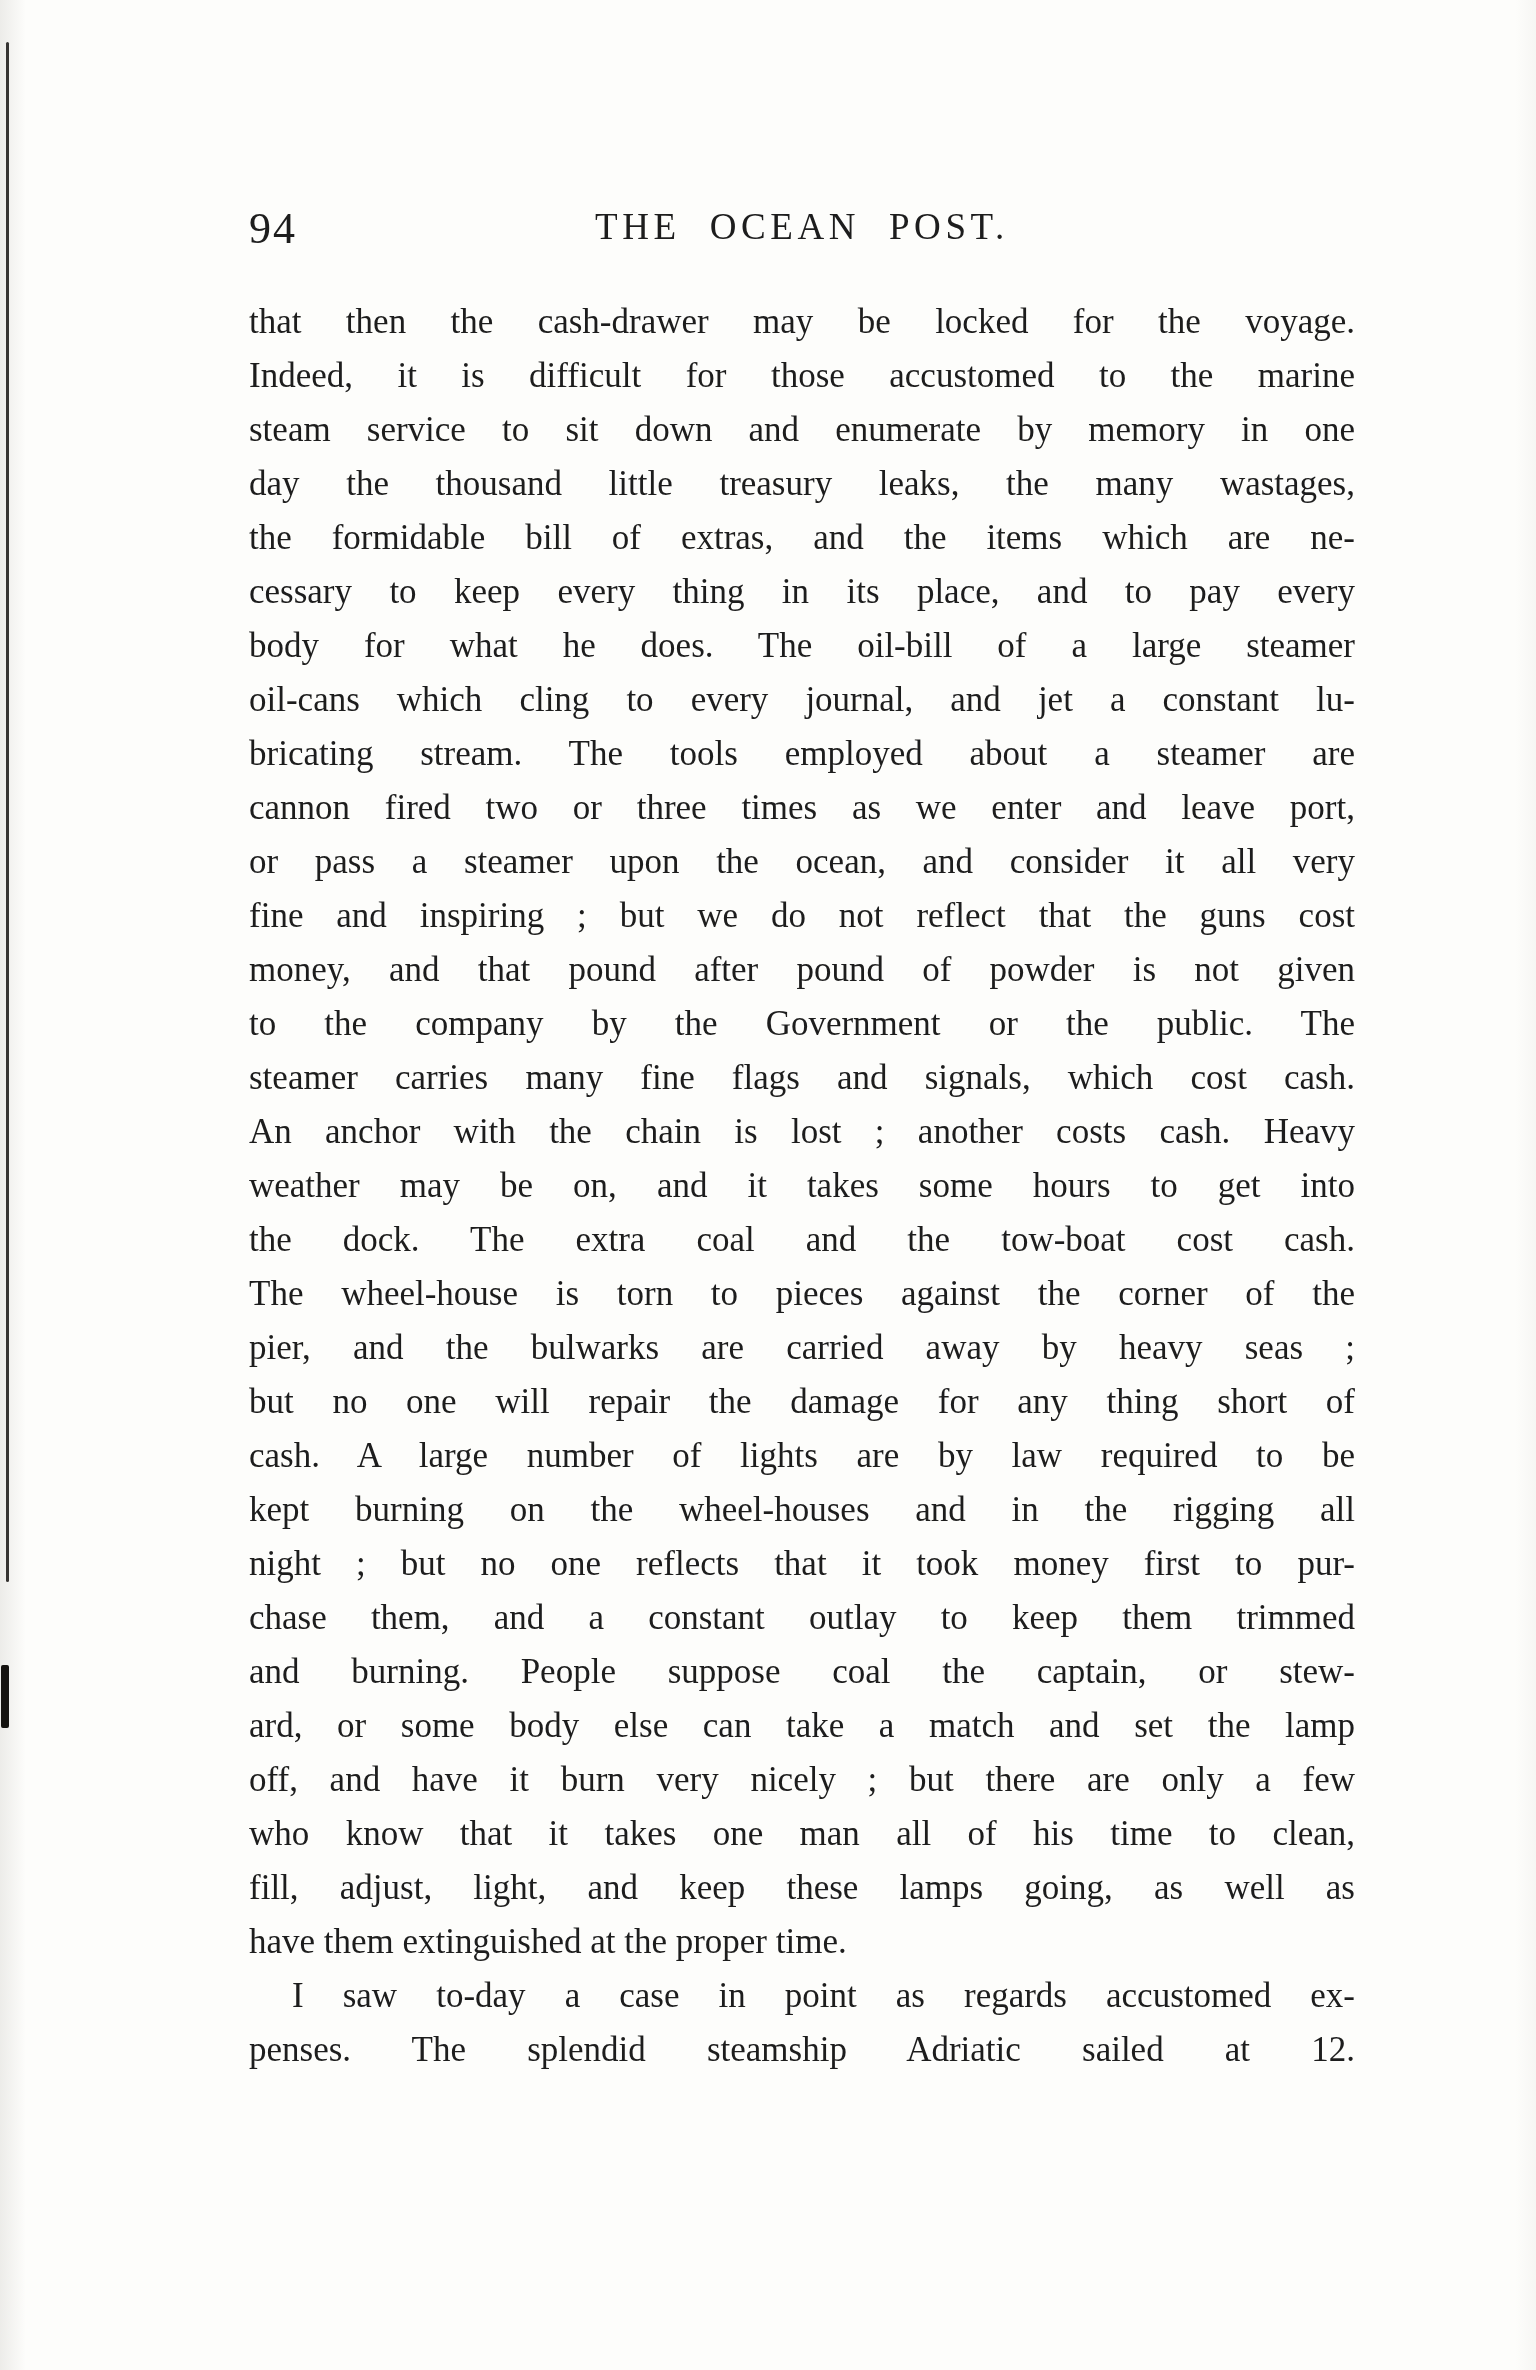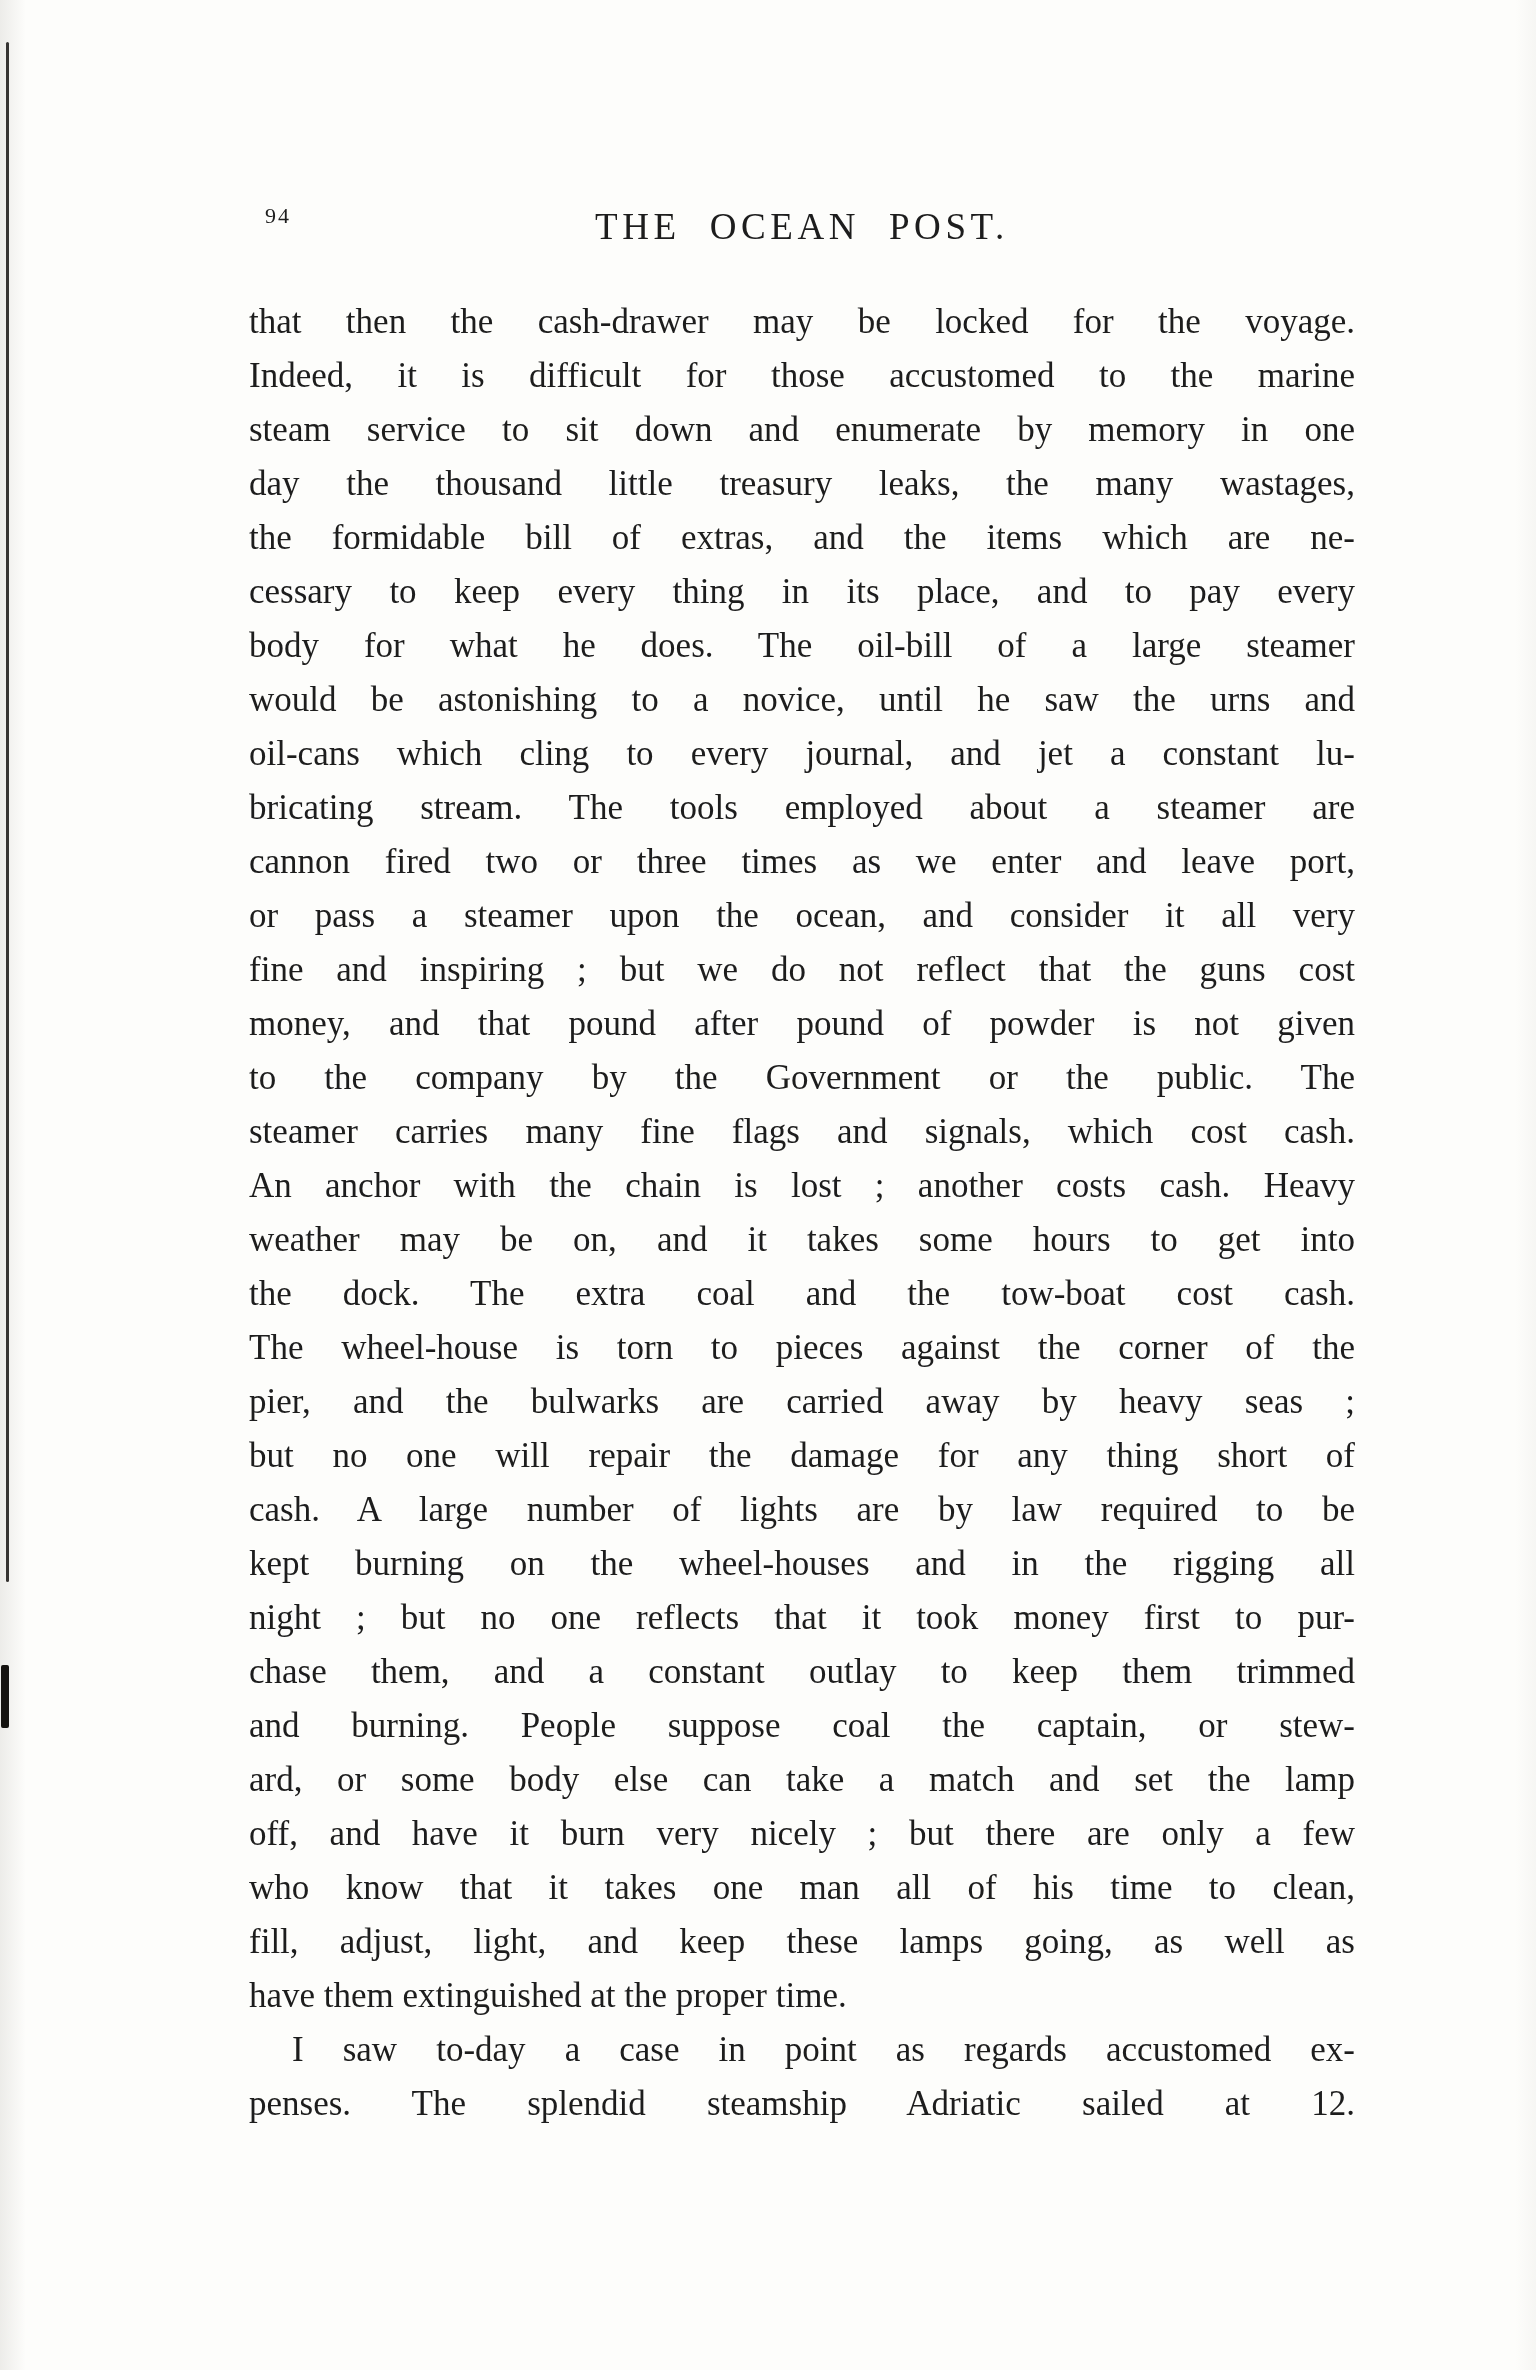--- a/index.html
+++ b/index.html
@@ -56,23 +56,23 @@
     top: 199px;
     width: 1106px;
   }
   .header {
     position: relative;
     height: 48px;
     margin-bottom: 48px;
   }
   .pagenum {
     position: absolute;
-    left: 16px;
+    left: 0;
     top: 3.7px;
-    font-size: 22px;
+    font-size: 44px;
     letter-spacing: 1.9px;
   }
   .running-title {
     position: absolute;
     left: 0;
     right: 0;
     top: 5.6px;
     text-align: center;
     font-size: 37px;
     letter-spacing: 4.6px;
@@ -107,21 +107,20 @@
       <span class="running-title">THE OCEAN POST.</span>
     </div>
     <div class="body-text">
         <div class="line">that then the cash-drawer may be locked for the voyage.</div>
         <div class="line">Indeed, it is difficult for those accustomed to the marine</div>
         <div class="line">steam service to sit down and enumerate by memory in one</div>
         <div class="line">day the thousand little treasury leaks, the many wastages,</div>
         <div class="line">the formidable bill of extras, and the items which are ne-</div>
         <div class="line">cessary to keep every thing in its place, and to pay every</div>
         <div class="line">body for what he does. The oil-bill of a large steamer</div>
-        <div class="line">would be astonishing to a novice, until he saw the urns and</div>
         <div class="line">oil-cans which cling to every journal, and jet a constant lu-</div>
         <div class="line">bricating stream. The tools employed about a steamer are</div>
         <div class="line">cannon fired two or three times as we enter and leave port,</div>
         <div class="line">or pass a steamer upon the ocean, and consider it all very</div>
         <div class="line">fine and inspiring ; but we do not reflect that the guns cost</div>
         <div class="line">money, and that pound after pound of powder is not given</div>
         <div class="line">to the company by the Government or the public. The</div>
         <div class="line">steamer carries many fine flags and signals, which cost cash.</div>
         <div class="line">An anchor with the chain is lost ; another costs cash. Heavy</div>
         <div class="line">weather may be on, and it takes some hours to get into</div>

